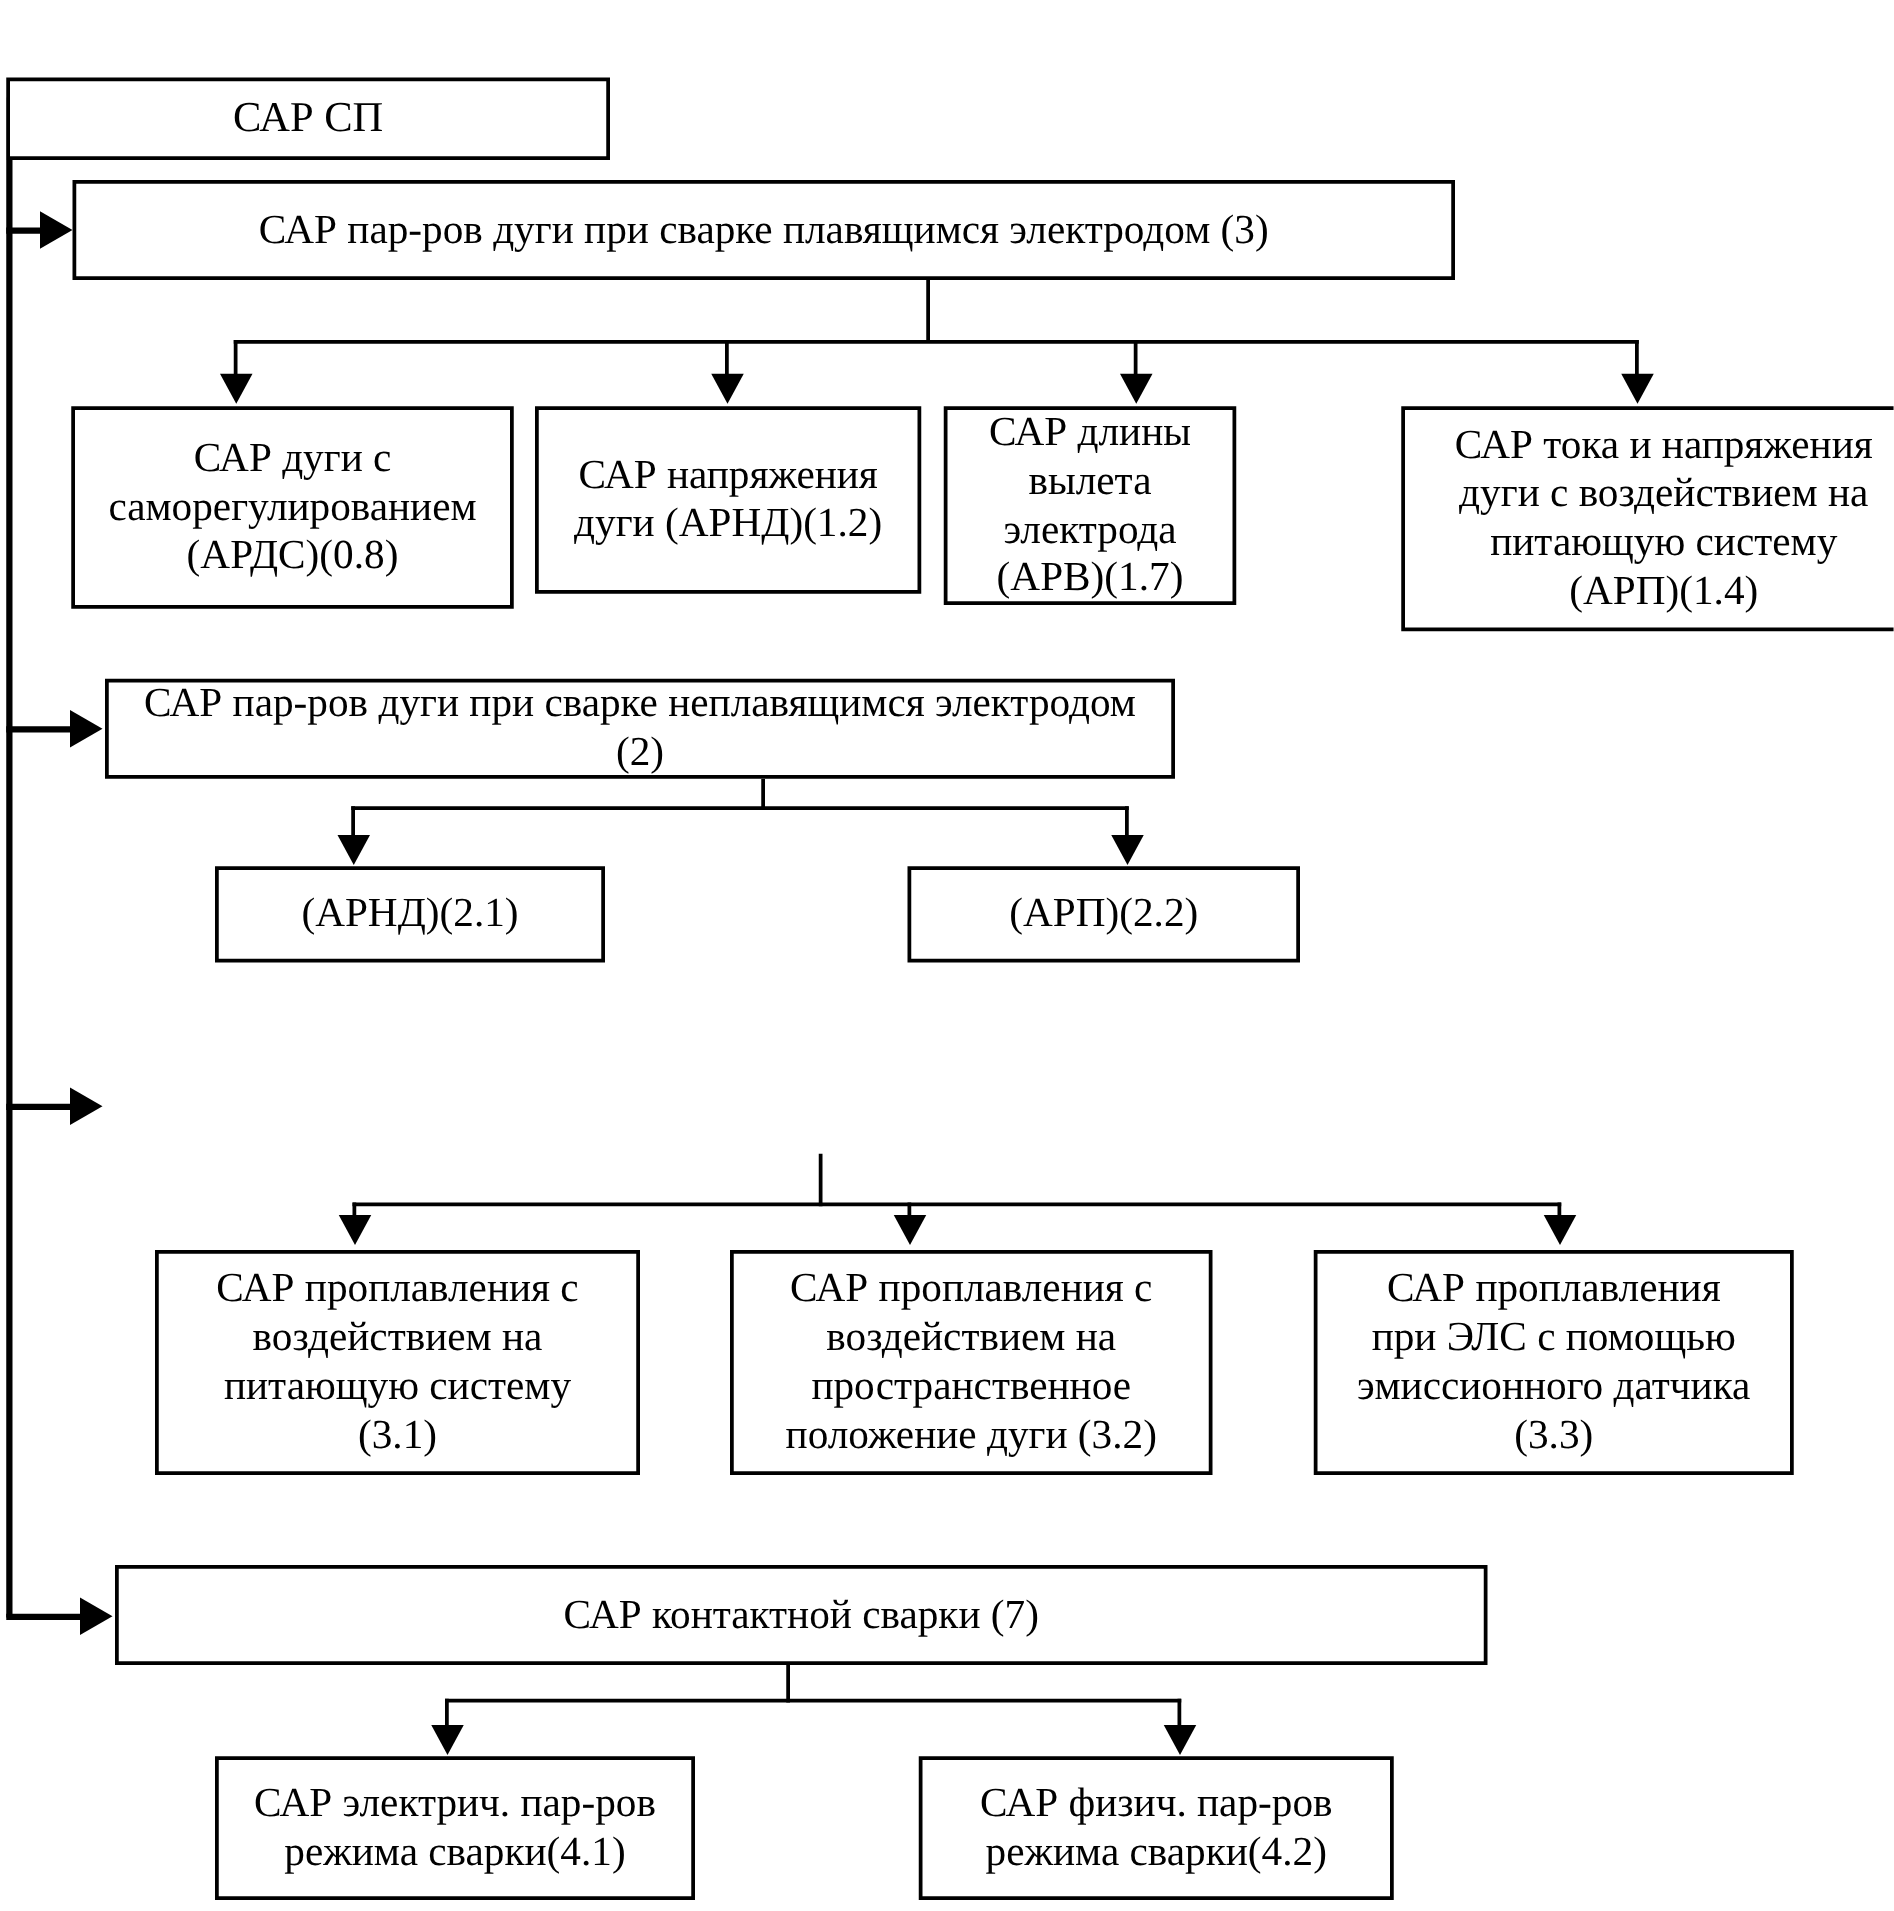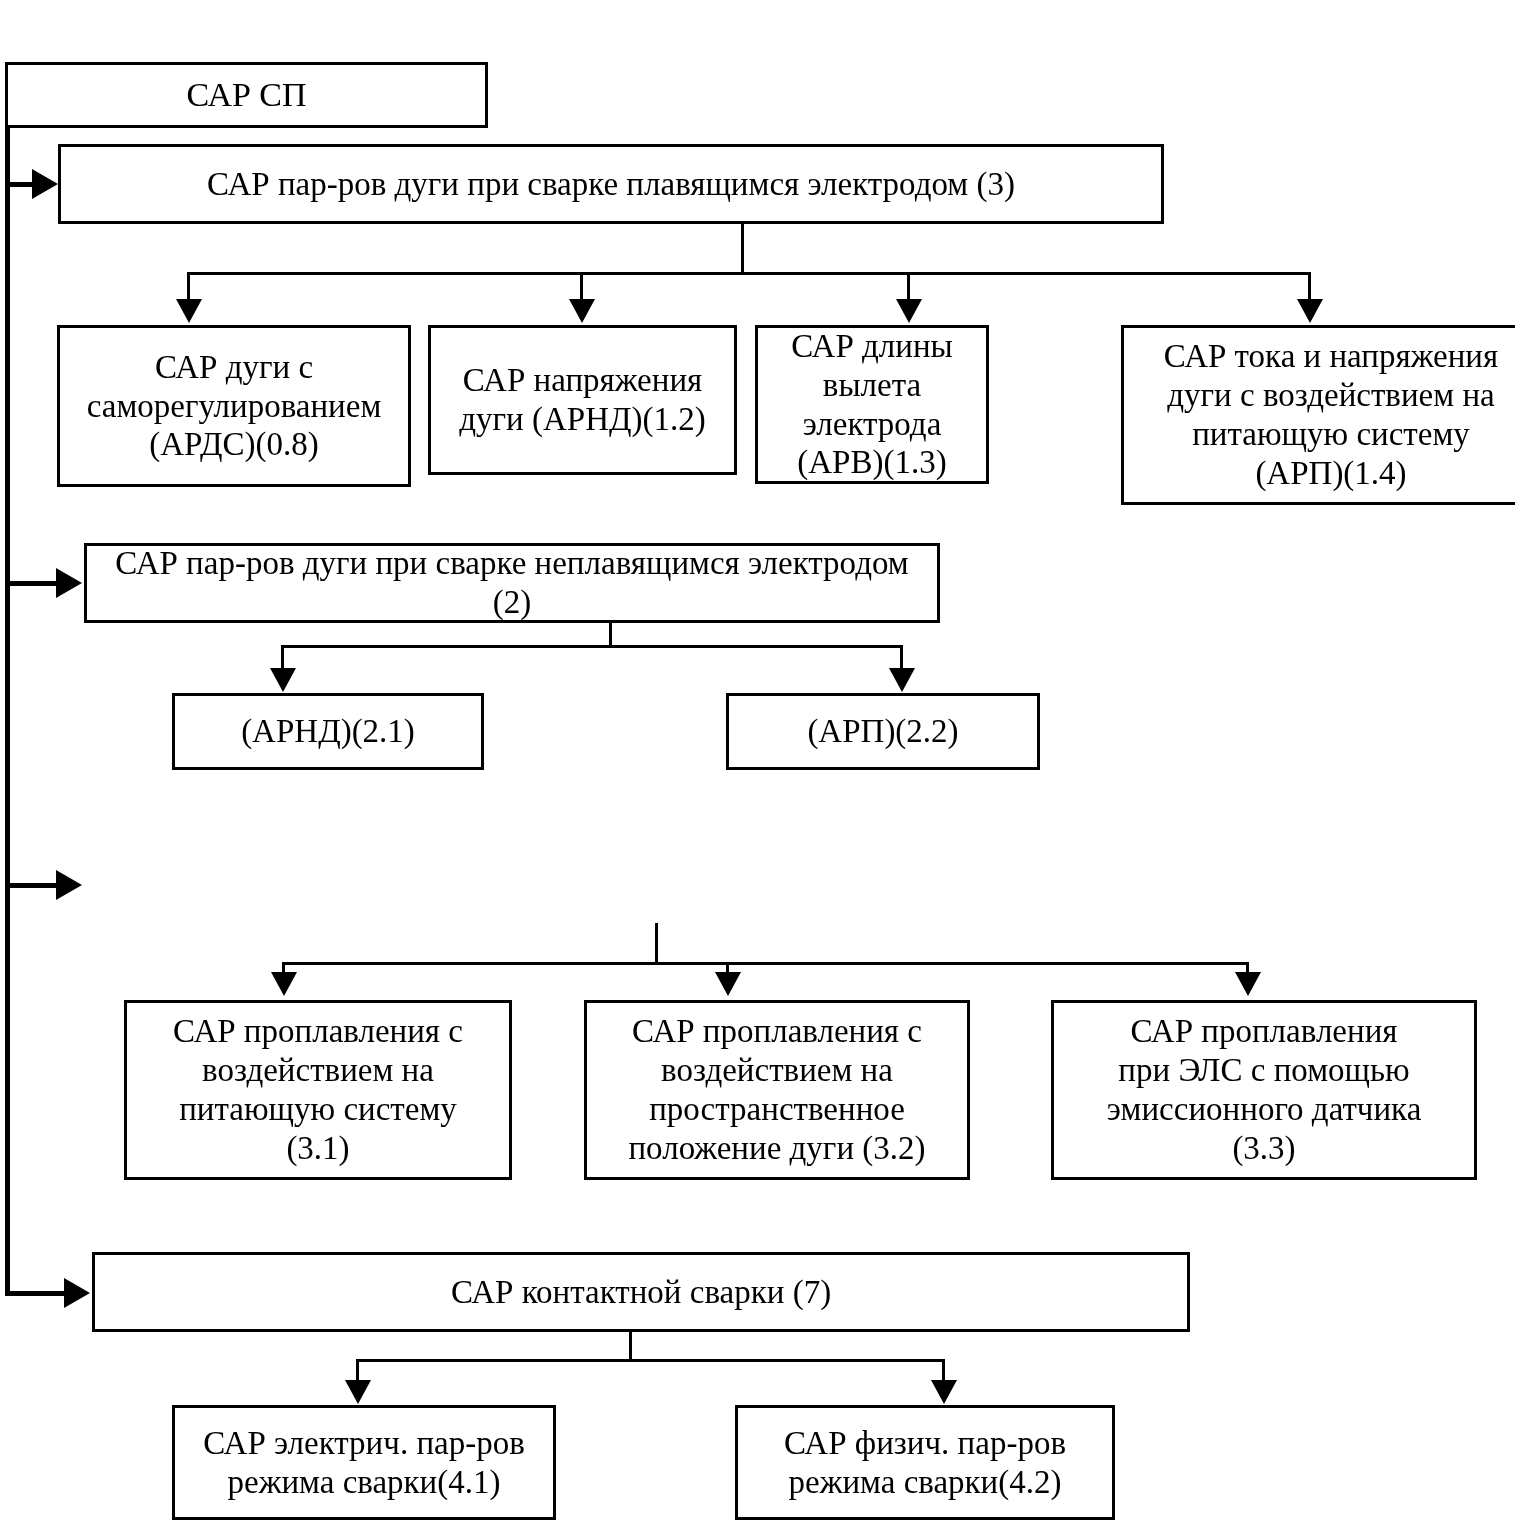--- a/index.html
+++ b/index.html
@@ -118,21 +118,21 @@
 саморегулированием
 (АРДС)(0.8)</span>
   </div>
   <div class="node fs-leaf" style="left:428px; top:325px; width:309px; height:150px;">
     <span class="txt">САР напряжения
 дуги (АРНД)(1.2)</span>
   </div>
   <div class="node fs-leaf" style="left:755px; top:325px; width:234px; height:159px;">
     <span class="txt">САР длины вылета
 электрода
-(АРВ)(1.3)</span>
+(АРВ)(1.7)</span>
   </div>
   <div class="node fs-leaf" style="left:1121px; top:325px; width:420px; height:180px;">
     <span class="txt">САР тока и напряжения
 дуги с воздействием на
 питающую систему
 (АРП)(1.4)</span>
   </div>
 
   <div class="node fs-lvl" style="left:84px; top:543px; width:856px; height:80px;">
     <span class="txt">САР пар-ров дуги при сварке неплавящимся электродом (2)</span>
@@ -167,21 +167,21 @@
 воздействием на
 питающую систему
 (3.1)</span>
   </div>
   <div class="node fs-leaf" style="left:584px; top:1000px; width:386px; height:180px;">
     <span class="txt">САР проплавления с
 воздействием на
 пространственное
 положение дуги (3.2)</span>
   </div>
-  <div class="node fs-leaf" style="left:1051px; top:1000px; width:426px; height:180px;">
+  <div class="node fs-leaf" style="left:1051px; top:1000px; width:384px; height:180px;">
     <span class="txt">САР проплавления
 при ЭЛС с помощью
 эмиссионного датчика
 (3.3)</span>
   </div>
 
   <div class="node fs-lvl" style="left:92px; top:1252px; width:1098px; height:80px;">
     <span class="txt">САР контактной сварки (7)</span>
   </div>
 

